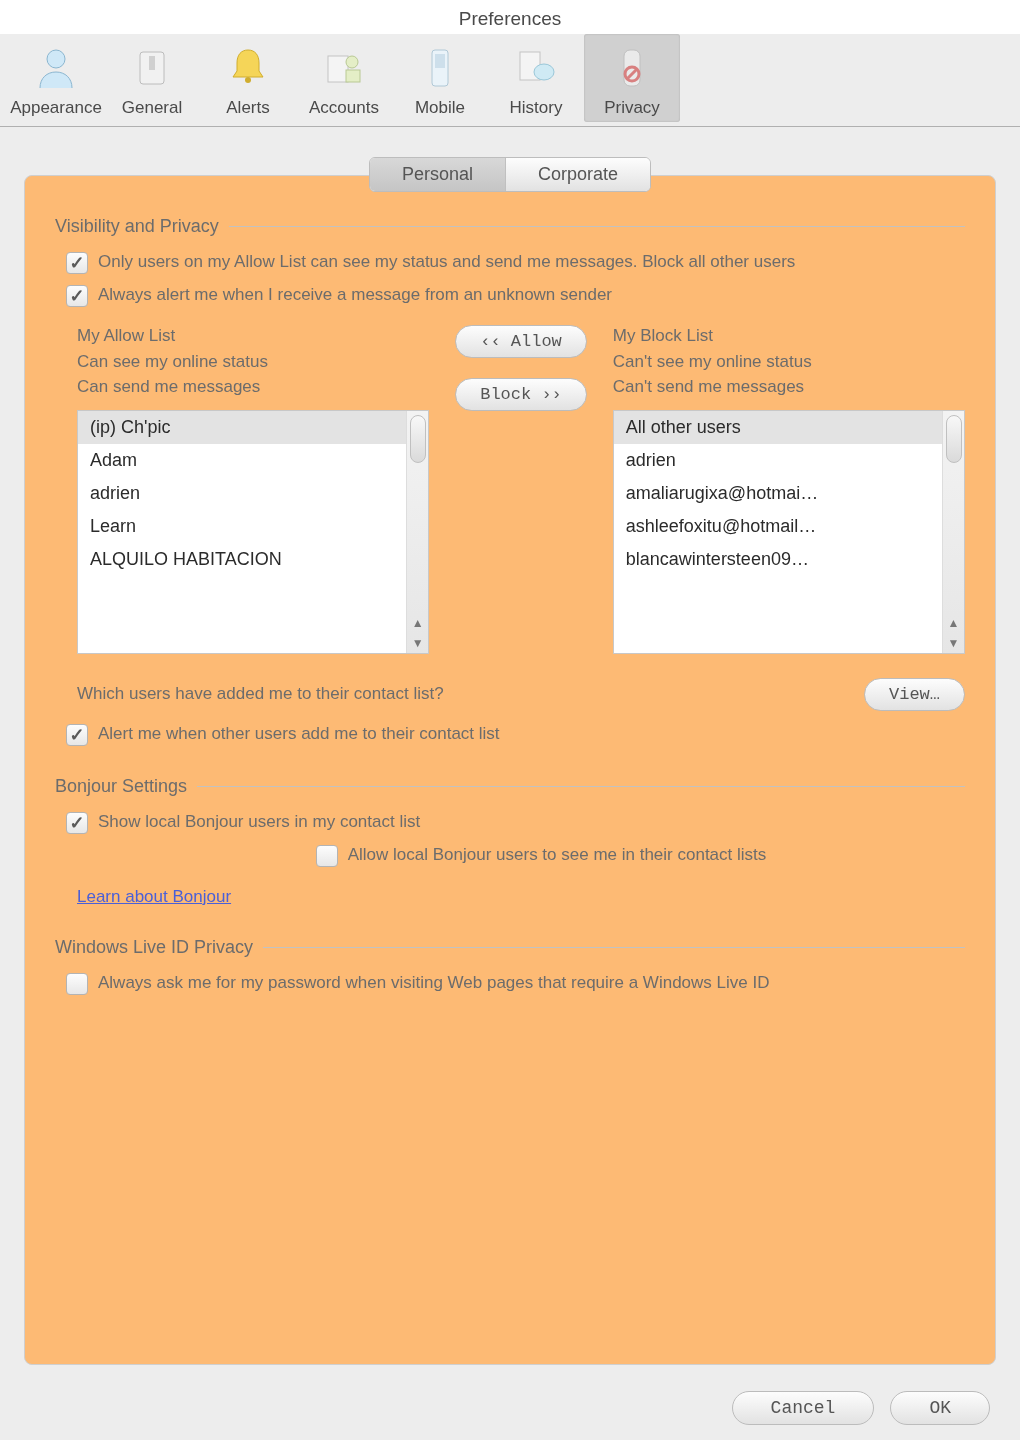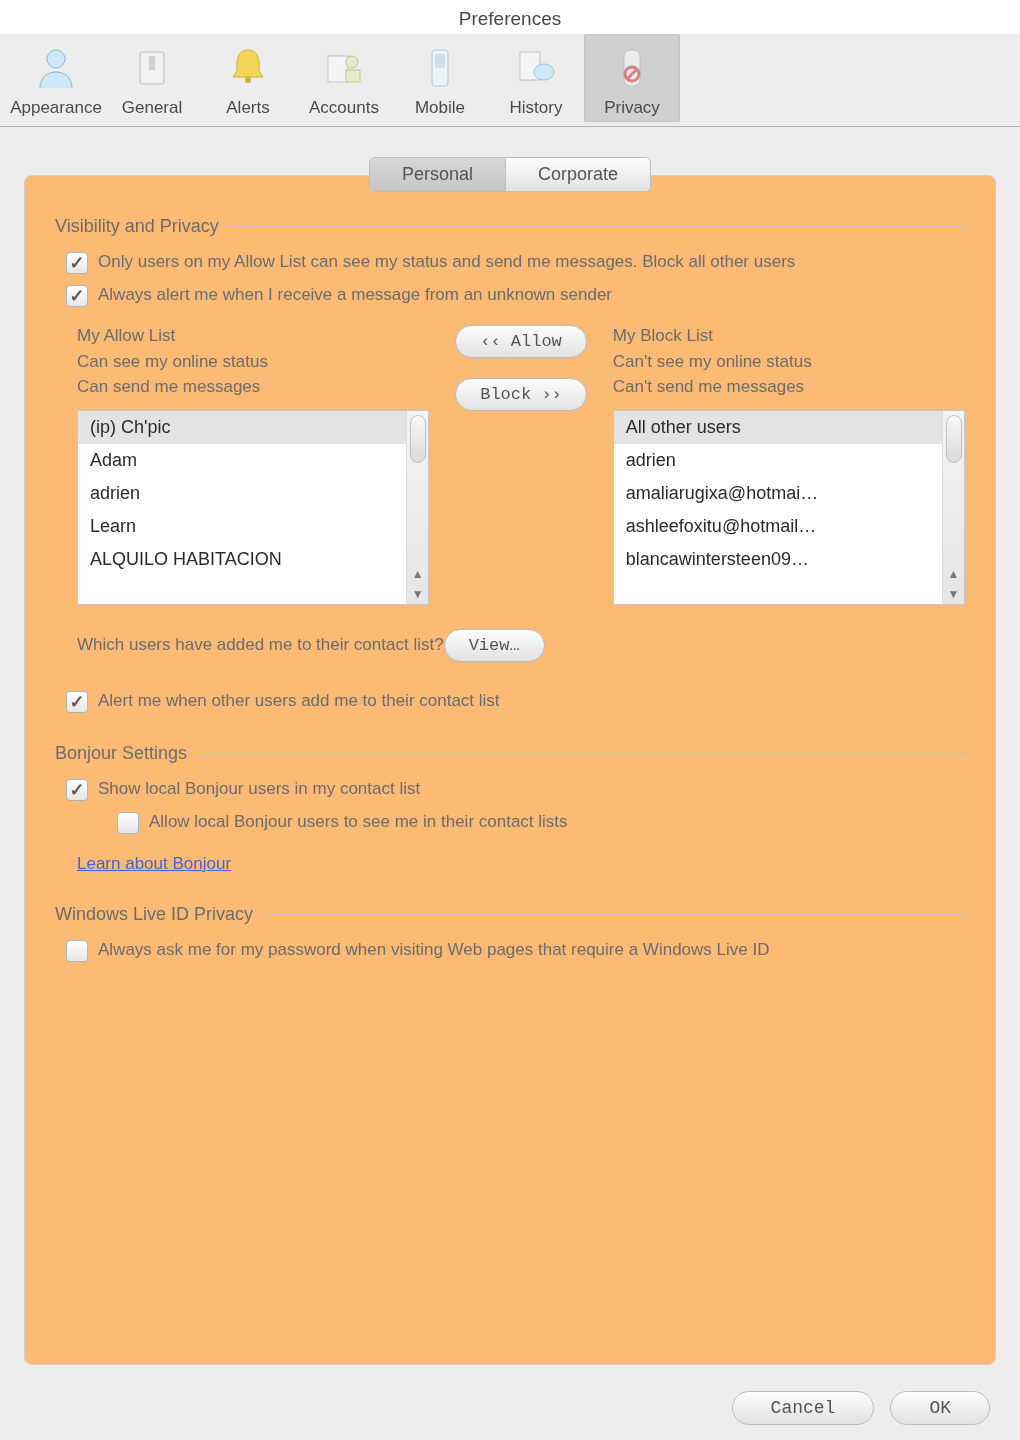--- a/index.html
+++ b/index.html
@@ -101,21 +101,21 @@
   background: #c2c2c2;
   margin-left: 10px;
 }
 .checkbox-row {
   display: flex;
   align-items: flex-start;
   gap: 10px;
   margin-left: 11px;
   margin-bottom: 10px;
 }
-.checkbox-row.indent { margin-left: 62px; }
+.checkbox-row.indent { margin-left: 62px; justify-content: center; }
 .fake-checkbox {
   width: 22px;
   height: 22px;
   flex: 0 0 22px;
   border: 1px solid #b4b4b4;
   border-radius: 4px;
   background: linear-gradient(#fdfdfd,#e7e7e7);
   display: flex;
   align-items: center;
   justify-content: center;
@@ -134,21 +134,21 @@
   display: flex;
   gap: 26px;
   margin-top: 16px;
   margin-left: 22px;
 }
 .list-col { flex: 1; }
 .list-header { color: #6c6c6c; line-height: 1.5; margin-bottom: 10px; }
 .list-box {
   background: #fff;
   border: 1px solid #c8c8c8;
-  height: 195px;
+  height: 244px;
   overflow: hidden;
   position: relative;
   padding-right: 22px;
 }
 .list-box .scrollbar {
   position: absolute; right: 0; top: 0; bottom: 0; width: 22px;
   background: linear-gradient(#f3f3f3,#e6e6e6);
   border-left: 1px solid #ddd;
   display: flex; flex-direction: column; align-items: center;
 }
@@ -185,23 +185,24 @@
   padding: 6px 24px;
   font-size: 17px;
   color: #555;
   cursor: pointer;
   font-family: Liberation Mono, monospace;
   white-space: nowrap;
 }
 .view-row {
   display: flex;
   align-items: center;
+  justify-content: space-between;
   margin-left: 22px;
   margin-top: 24px;
-  margin-bottom: 28px;
+  margin-bottom: 12px;
 }
 .link {
   color: #4a5fd8;
   text-decoration: underline;
   cursor: pointer;
   margin-left: 22px;
   display: inline-block;
   margin-top: 10px;
 }
 .footer-buttons {

